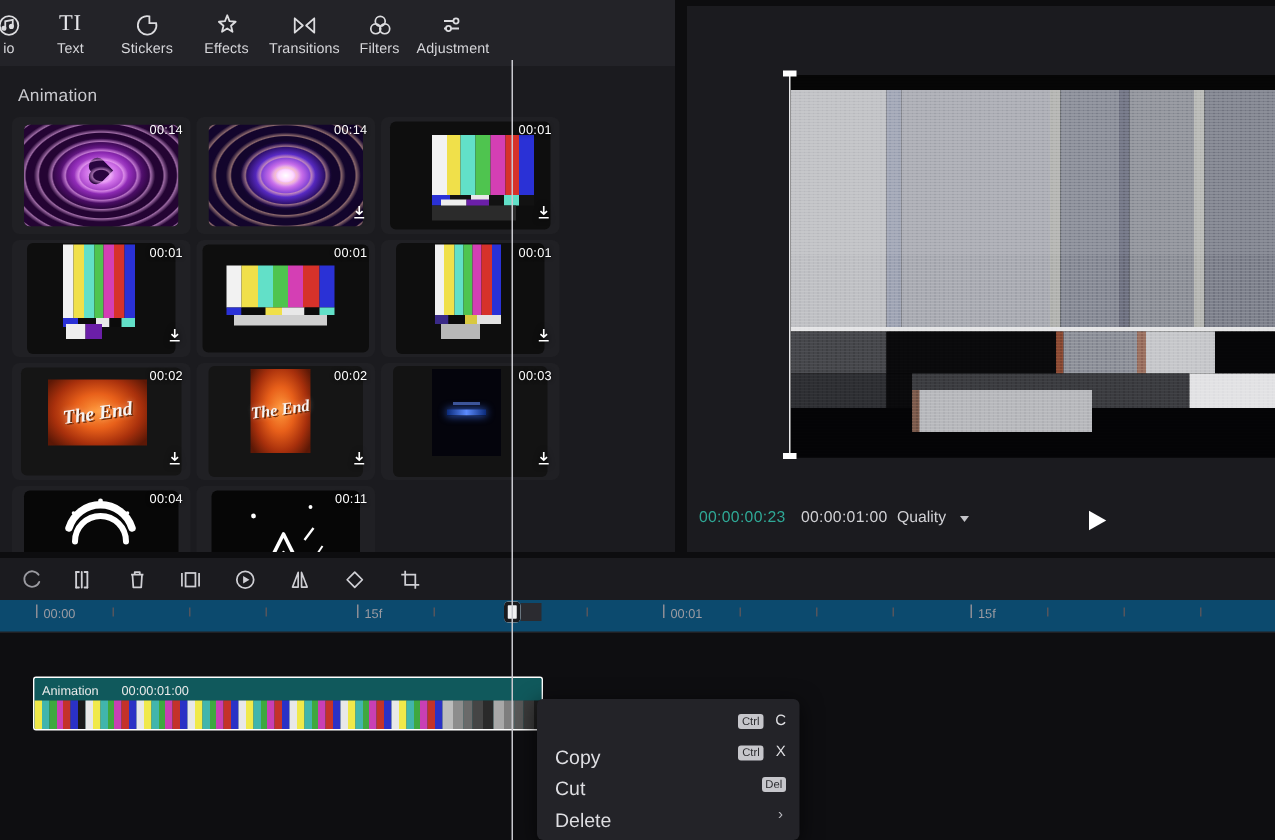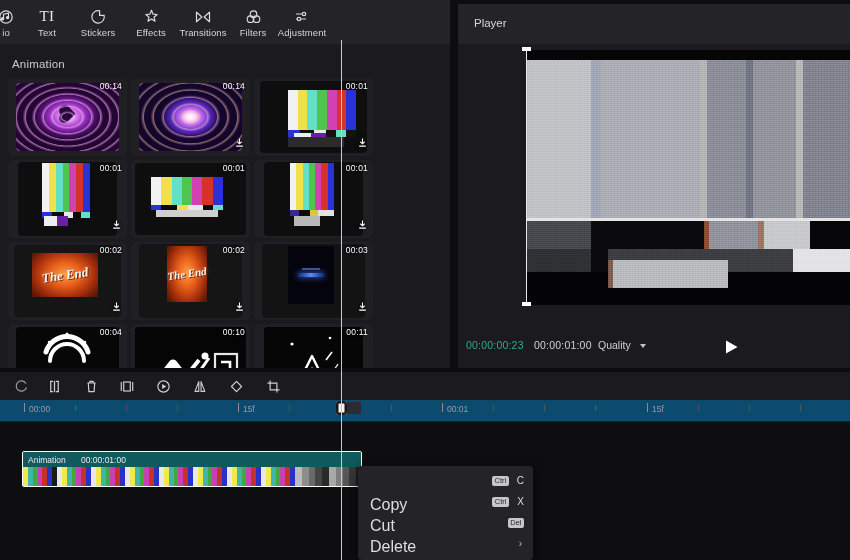--- a/index.html
+++ b/index.html
@@ -182,21 +182,21 @@
   
   #ctx-menu {
     position:absolute; left:358px; top:466px; width:175px; height:94px;
     background:#232328; border-radius:4px; box-shadow:0 3px 14px rgba(0,0,0,.65);
     padding-top:4px; z-index:40;
   }
   .ctx-item {
     position:relative; height:21px; display:flex; align-items:center;
     padding:0 10px 0 12px; cursor:pointer;
   }
-  .ctx-lbl { font-size:16px; color:#dedee2;margin-top:48px; }
+  .ctx-lbl { font-size:13px; color:#dedee2;margin-top:48px; }
   .ctx-keys { position:absolute; right:9px; display:flex; align-items:center; gap:8px; }
   .kbd { font-size:7.5px; color:#2a2a2e; background:#c6c6cb; border-radius:2px;
     padding:0px 2.5px; line-height:10px; font-family:"Liberation Sans", sans-serif; }
   .kchar { font-size:10px; color:#dedee2; min-width:7px; text-align:center; }
   .ctx-arrow { position:absolute; right:11px; font-size:10px; color:#b9b9bf; }
   #seam-left { position:absolute; left:450px; top:0; width:8px; height:370px; background:#0d0d0f; }
   #seam-top { position:absolute; left:458px; top:0; width:392px; height:4px; background:#0d0d0f; }
   #seam-bottom { position:absolute; left:0; top:368px; width:850px; height:4px; background:#0d0d0f; }
 </style>
 </head>
@@ -455,33 +455,20 @@
           <svg style="position:absolute;left:30px;top:4px;" width="58" height="58" viewBox="0 0 58 58" fill="none">
             <path d="M8 24a22 22 0 0 1 42 0" stroke="#fff" stroke-width="5" stroke-linecap="round"></path>
             <path d="M12 33a17 17 0 0 1 34 0" stroke="#fff" stroke-width="4" stroke-linecap="round"></path>
             <circle cx="29" cy="6" r="1.6" fill="#fff"></circle>
               <circle cx="47" cy="14" r="1.2" fill="#fff"></circle>
             <circle cx="11" cy="14" r="1.2" fill="#fff"></circle>
           </svg>
           <span class="dur">00:04</span>
         </div>
 
-        <div class="cell">
-          <div class="arrows" style="position:absolute;left:4px;top:3px;right:4px;bottom:3px;border-radius:4px;"></div>
-          <svg style="position:absolute;left:10px;top:10px;" width="100" height="62" viewBox="0 0 100 62" fill="none">
-            <path d="M10 58 32 30l22 28" stroke="#fff" stroke-width="9" stroke-linejoin="round"></path>
-            <path d="M34 56 58 26" stroke="#fff" stroke-width="4"></path>
-            <path d="M44 58 68 24" stroke="#fff" stroke-width="3"></path>
-            <circle cx="64" cy="22" r="3.5" fill="#fff"></circle>
-            <rect x="74" y="20" width="22" height="25" stroke="#e8e8e8" stroke-width="2.2"></rect>
-            <path d="M80 28h9v9h-6" stroke="#fff" stroke-width="2.6"></path>
-            <circle cx="96" cy="47" r="2.6" fill="#fff"></circle>
-          </svg>
-          <span class="dur">00:10</span>
-        </div>
 
         <div class="cell">
           <div class="triangle" style="position:absolute;left:10px;top:3px;right:10px;bottom:3px;border-radius:4px;"></div>
           <svg style="position:absolute;left:22px;top:6px;" width="72" height="66" viewBox="0 0 72 66" fill="none">
             <path d="M36 26 52 58H20z" stroke="#fff" stroke-width="2.4" stroke-linejoin="round"></path>
             <path d="M36 38 44 54H28z" stroke="#fff" stroke-width="1.6" stroke-linejoin="round"></path>
             <circle cx="16" cy="14" r="1.6" fill="#fff"></circle>
               <circle cx="54" cy="8" r="1.3" fill="#fff"></circle>
             <path d="M56 22 50 30" stroke="#fff" stroke-width="1.6"></path>
             <path d="M62 34 58 40" stroke="#fff" stroke-width="1.3"></path>
@@ -490,23 +477,20 @@
         </div>
 
       </div>
     </div>
   </div>
 
   <div id="seam-left"></div>
   <div id="seam-top"></div>
 
   <div id="player-panel">
-    <div id="player-head">
-      <div id="player-title">Player</div>
-    </div>
 
     <div id="player-stage">
       <div id="video-box">
         <div id="video-inner">
           <div class="vb-row" style="top:0;height:10px;background:#050505;"></div>
           <div class="vb-row" style="top:10px;height:158px;">
             <i style="width:19.5%;background:#bfc0c4"></i>
             <i style="width:3%;background:#9fa4b4"></i>
             <i style="width:30%;background:#a9abb2"></i>
             <i style="width:2%;background:#b2b3b0"></i>

